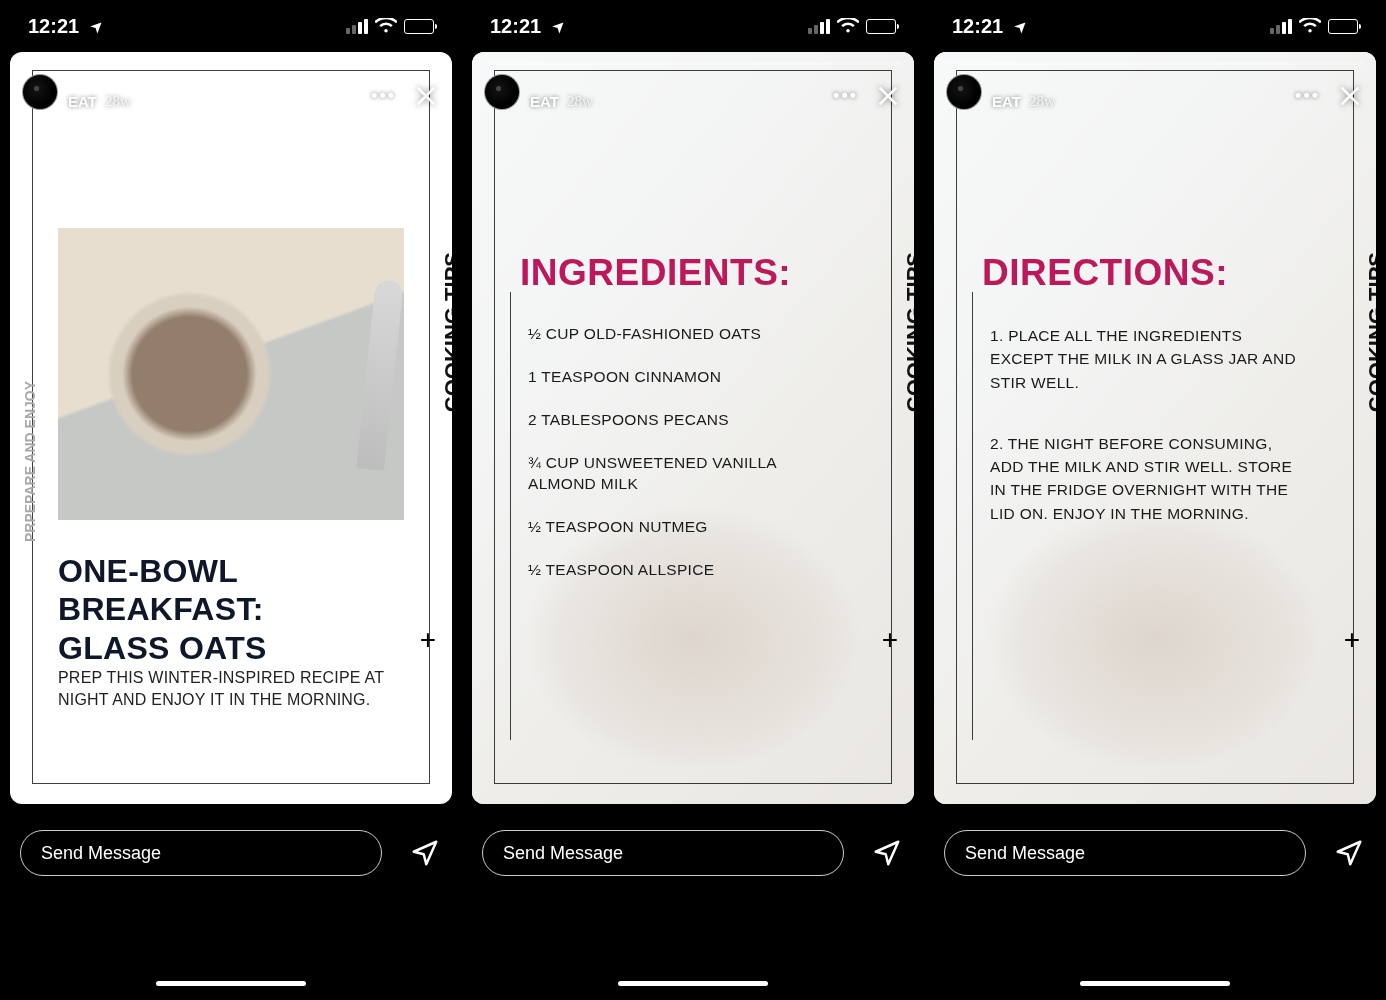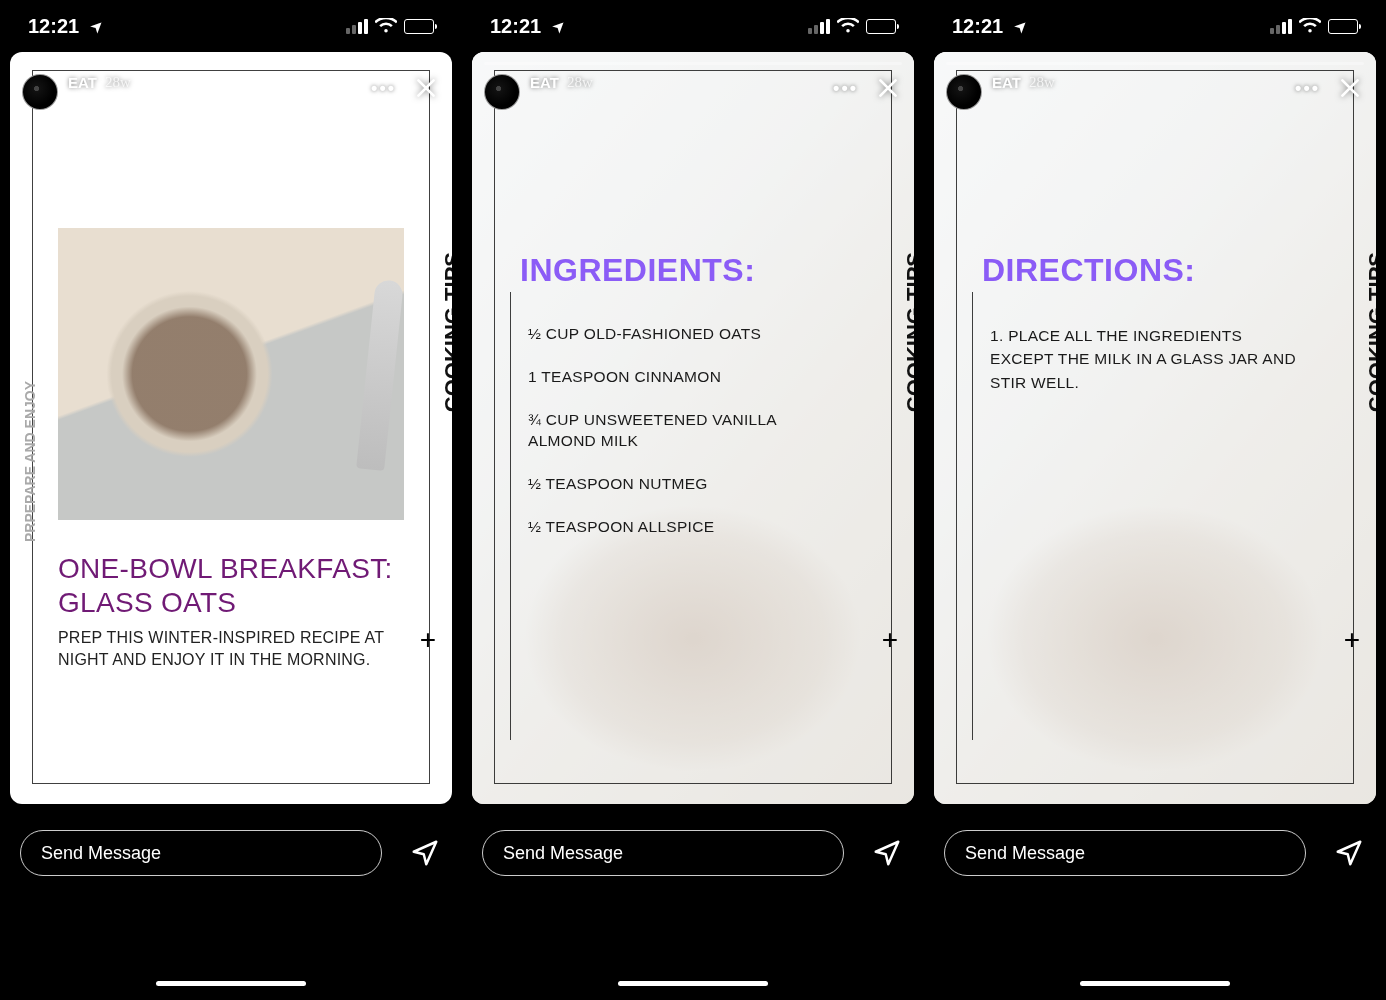--- a/index.html
+++ b/index.html
@@ -58,21 +58,21 @@
     }
     .story-bg.translucent::after{ content:''; position:absolute; inset:0; background:rgba(255,255,255,0.6); }
     .story.white { background:#fff; }
 
     .progressbar {
       position:absolute; top:10px; left:12px; right:12px; height:3px;
       background: rgba(255,255,255,.35); border-radius:2px; z-index:5;
     }
     .story-header {
       position:absolute; top:22px; left:12px; right:12px;
-      display:flex; align-items:flex-start; z-index:5;
+      display:flex; align-items:flex-end; z-index:5;
     }
     .avatar {
       width:36px; height:36px; border-radius:50%;
       background: radial-gradient(circle at 40% 40%, #444 8%, #111 10%, #000 60%);
       border: 1.5px solid rgba(255,255,255,.6);
       flex-shrink:0;
     }
     .story-name { margin-left:10px; color:#fff; font-weight:700; font-size:15px; text-shadow:0 0 4px rgba(0,0,0,.5); }
     .story-time { margin-left:8px; color:rgba(255,255,255,.75); font-size:15px; font-weight:500; text-shadow:0 0 4px rgba(0,0,0,.5);font-family:Liberation Serif, serif; }
     .more-dots { margin-left:auto; color:#fff; letter-spacing:2px; font-weight:700; font-size:18px; text-shadow:0 0 4px rgba(0,0,0,.5); padding:4px 6px; }
@@ -114,27 +114,27 @@
         linear-gradient(120deg, #dfe4e5, #c9cdcc);
       border:0; z-index:2;
     }
     .hero-spoon {
       position:absolute; top:228px; right:58px; width:28px; height:190px;
       background: linear-gradient(#d8d8d8, #bdbdbd);
       border-radius: 14px 14px 4px 4px; transform: rotate(6deg);
       z-index:2;
     }
     .title-block { position:absolute; left:48px; right:52px; top:500px; z-index:3; }
-    .recipe-title { font-size:28px; font-weight:400; letter-spacing:.3px; color:#701a75; line-height:1.2; }
-    .recipe-sub { margin-top:8px; font-size:16px; color:#222; line-height:1.35; letter-spacing:.2px; }
+    .recipe-title { font-size:32px; font-weight:700; letter-spacing:.3px; color:#0f172a; line-height:1.2; }
+    .recipe-sub { margin-top:0; font-size:16px; color:#222; line-height:1.35; letter-spacing:.2px; }
 
     
     .section-heading {
       position:absolute; left:48px; top:200px;
-      font-size:32px; font-weight:800; letter-spacing:.5px; color:#8b5cf6; z-index:3;
+      font-size:37px; font-weight:800; letter-spacing:.5px; color:#be185d; z-index:3;
     }
     .list-block {
       position:absolute; left:56px; right:72px; top:272px;
       z-index:3; font-size:15.5px; letter-spacing:.3px; color:#1a1a1a; font-weight:500;
     }
     .list-block .li { margin-bottom:22px; line-height:1.35; }
     .list-block.dir .li { margin-bottom:38px; line-height:1.5; }
 
     
     .bottom {
@@ -256,20 +256,21 @@
     </div>
 
     <div class="frame-border"></div>
     <div class="inner-rule"></div>
     <div class="vlabel-right">COOKING TIPS</div>
 
     <div class="section-heading">INGREDIENTS:</div>
     <div class="list-block">
       <div class="li">½ CUP OLD-FASHIONED OATS</div>
       <div class="li">1 TEASPOON CINNAMON</div>
+      <div class="li">2 TABLESPOONS PECANS</div>
       <div class="li">¾ CUP UNSWEETENED VANILLA ALMOND MILK</div>
       <div class="li">½ TEASPOON NUTMEG</div>
       <div class="li">½ TEASPOON ALLSPICE</div>
     </div>
     <div class="corner-plus">+</div>
   </div>
 
   <div class="bottom">
     <div class="msg-pill">
       <span>Send Message</span>
@@ -318,20 +319,21 @@
       </span>
     </div>
 
     <div class="frame-border"></div>
     <div class="inner-rule"></div>
     <div class="vlabel-right">COOKING TIPS</div>
 
     <div class="section-heading">DIRECTIONS:</div>
     <div class="list-block dir">
       <div class="li">1. PLACE ALL THE INGREDIENTS EXCEPT THE MILK IN A GLASS JAR AND STIR WELL.</div>
+      <div class="li">2. THE NIGHT BEFORE CONSUMING, ADD THE MILK AND STIR WELL. STORE IN THE FRIDGE OVERNIGHT WITH THE LID ON. ENJOY IN THE MORNING.</div>
     </div>
     <div class="corner-plus">+</div>
   </div>
 
   <div class="bottom">
     <div class="msg-pill">
       <span>Send Message</span>
     </div>
     <span class="send-ico">
       <svg viewBox="0 0 24 24" width="30" height="30">

